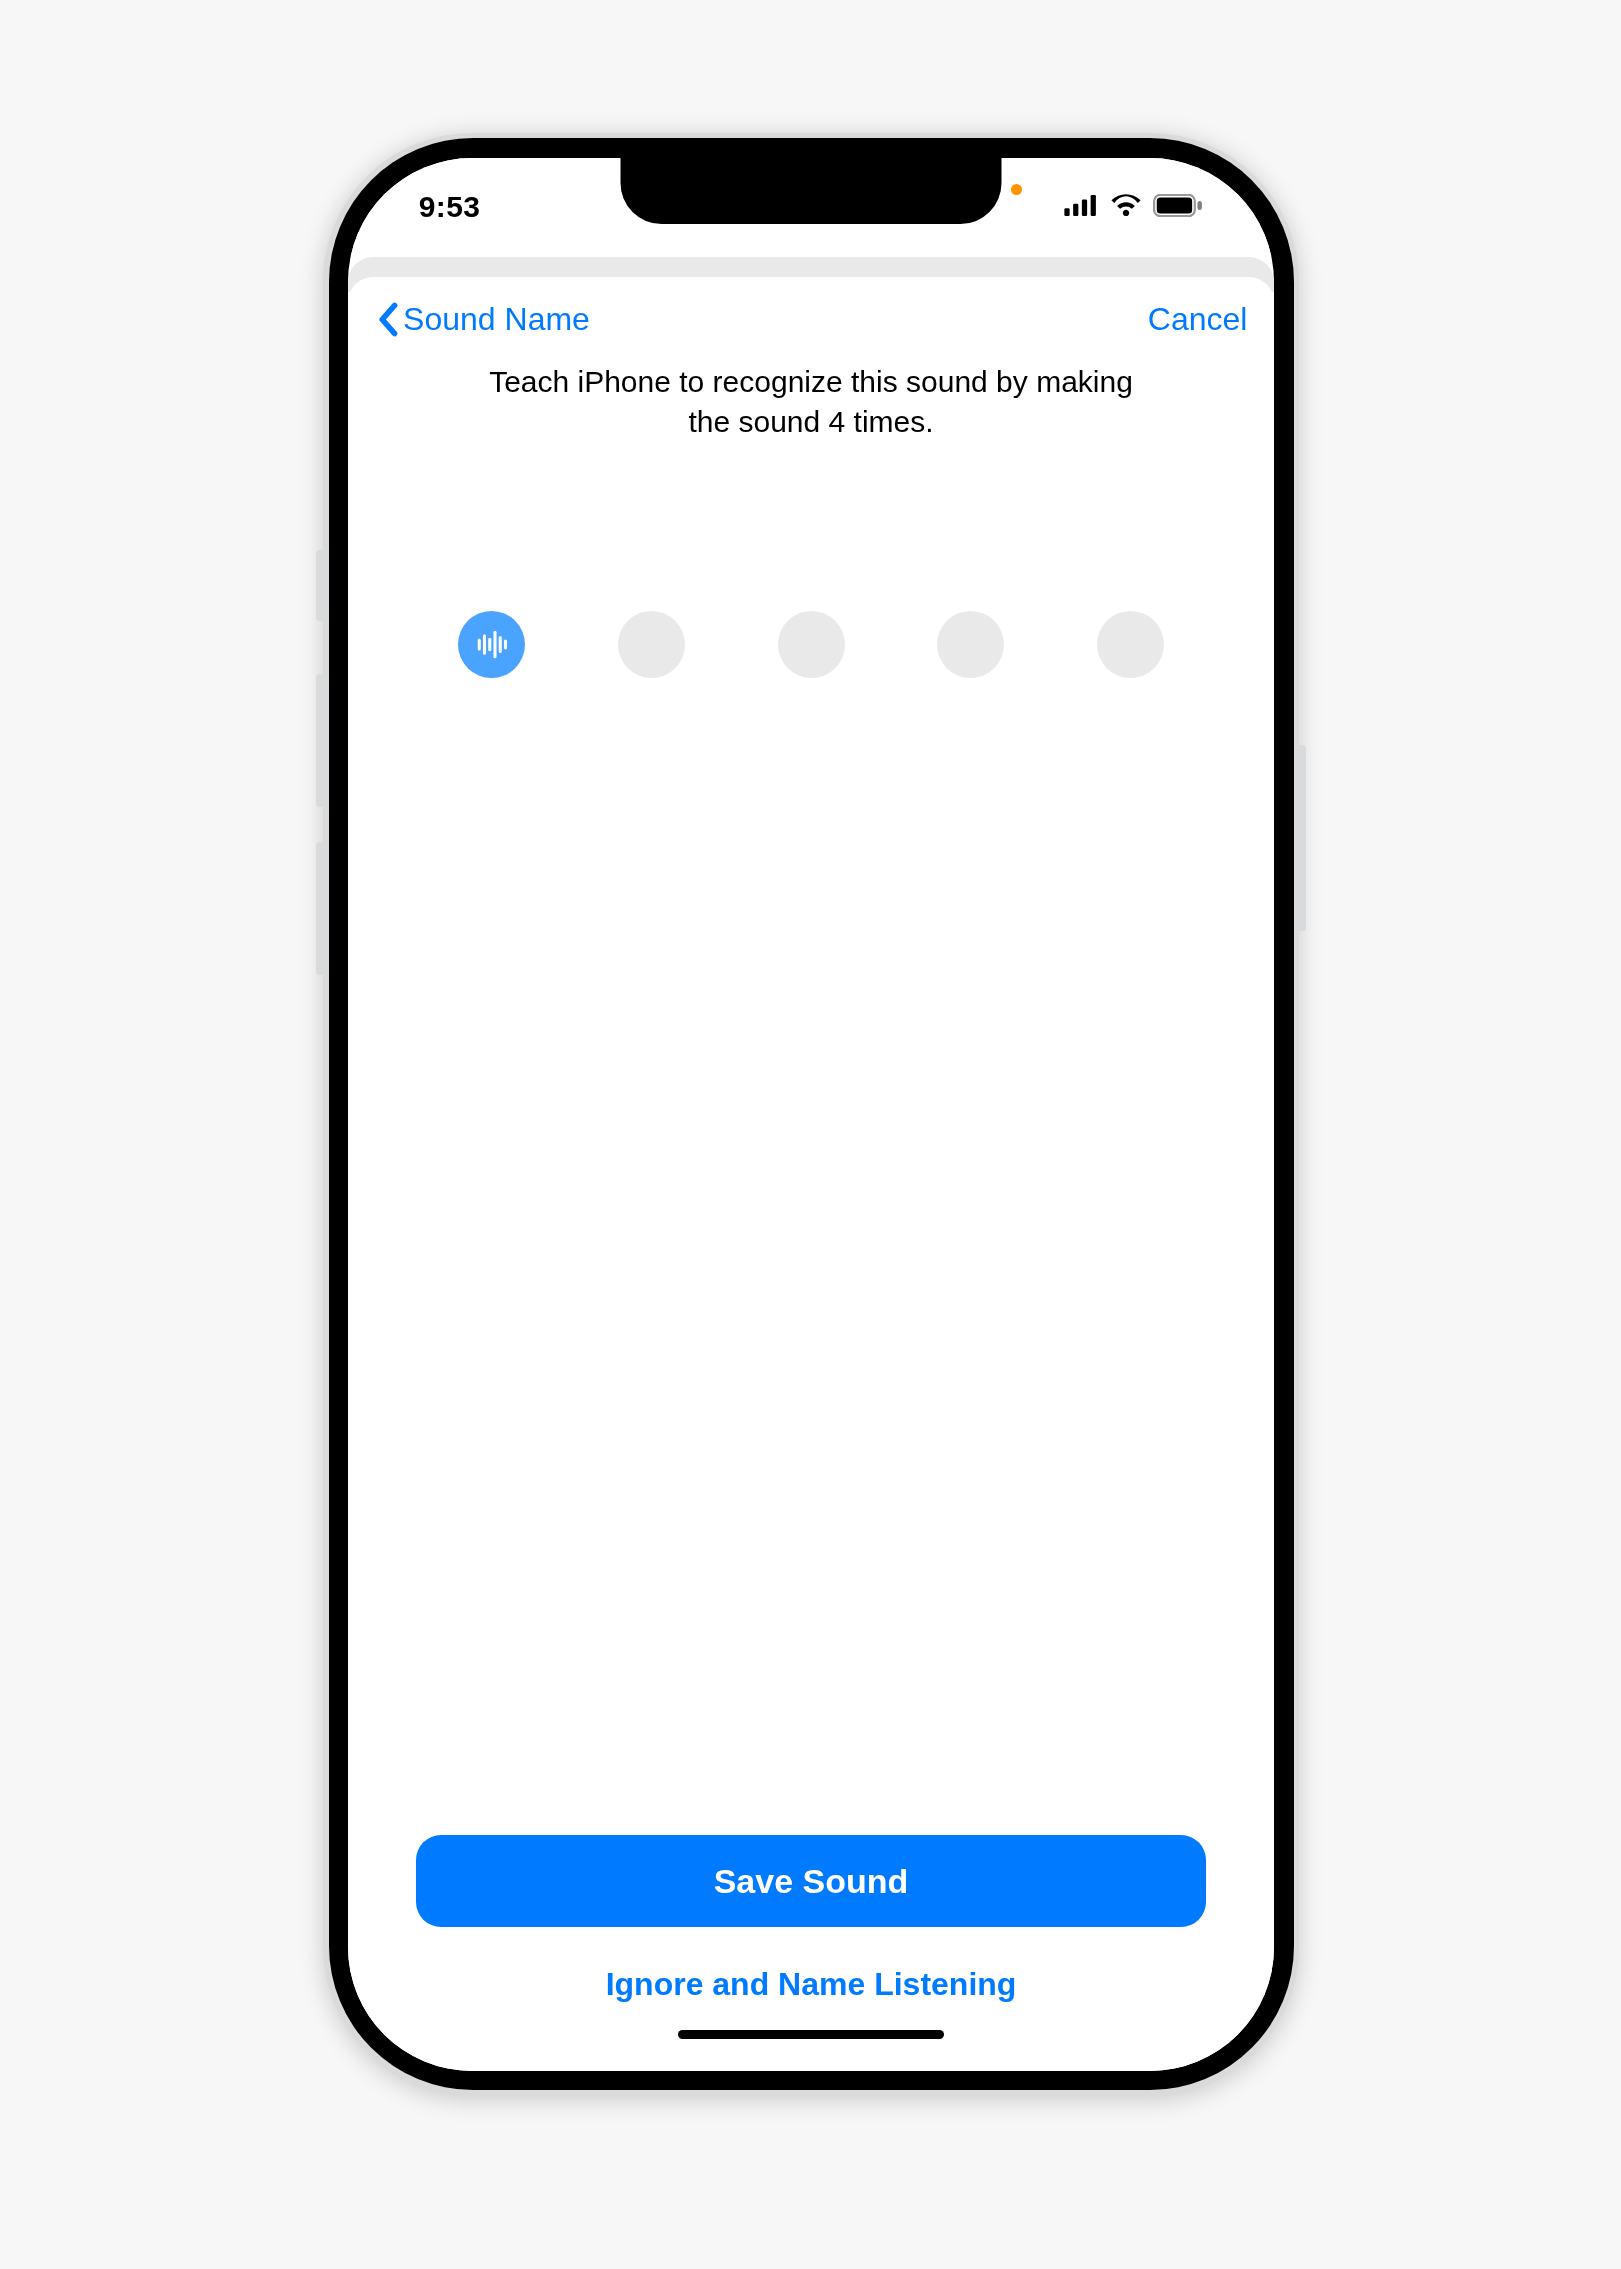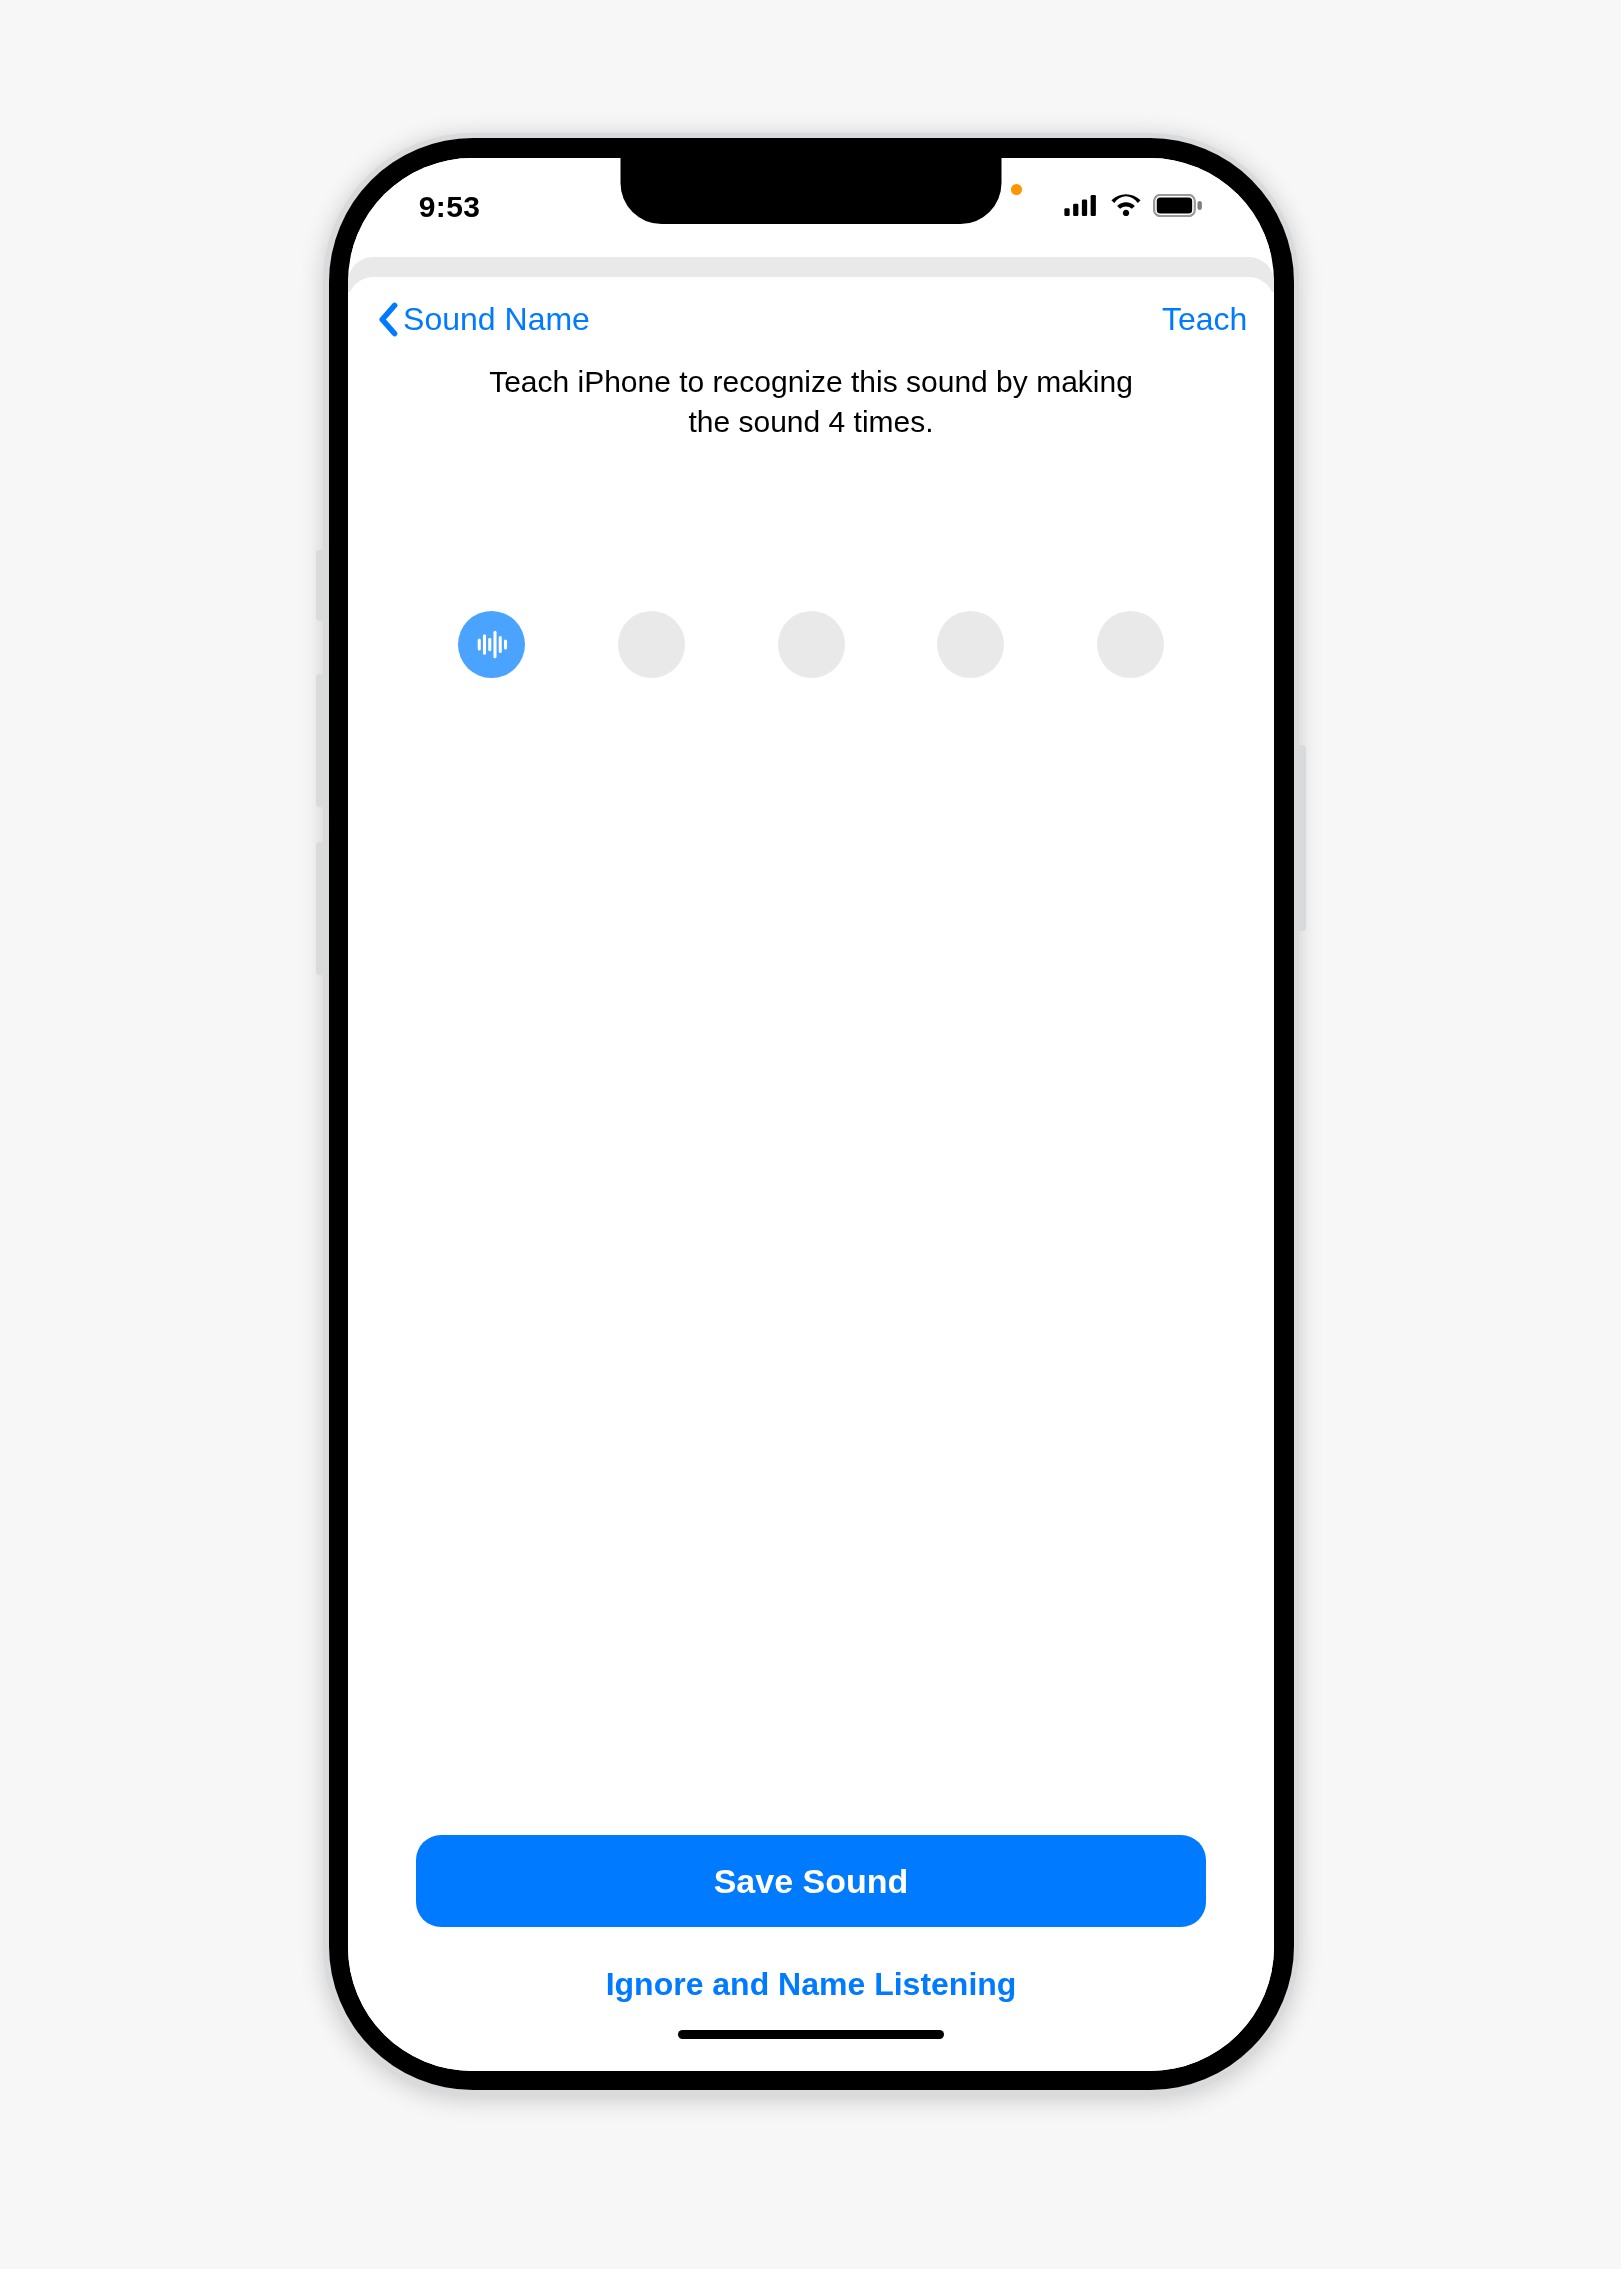--- a/index.html
+++ b/index.html
@@ -189,21 +189,21 @@
       <div class="sheet">
         <div class="nav-bar">
           <div class="back">
             <span>
               <svg width="25" height="35" viewBox="0 0 28 40">
                   <path d="M22 4 8 20l14 16" fill="none" stroke="#007AFF" stroke-width="6.5" stroke-linecap="round" stroke-linejoin="round"></path>
                 </svg>
             </span>
             <span>Sound Name</span>
           </div>
-          <div class="cancel">Teach</div>
+          <div class="cancel">Cancel</div>
         </div>
 
         <div class="content">
           <div class="subtitle">Teach iPhone to recognize this sound by making the sound 4 times.</div>
 
           <div class="dots">
             <div class="dot active">
               <span>
                 <svg width="35" height="35" viewBox="0 0 40 40">
                   <g stroke="#fff" stroke-width="3.5" stroke-linecap="round">

